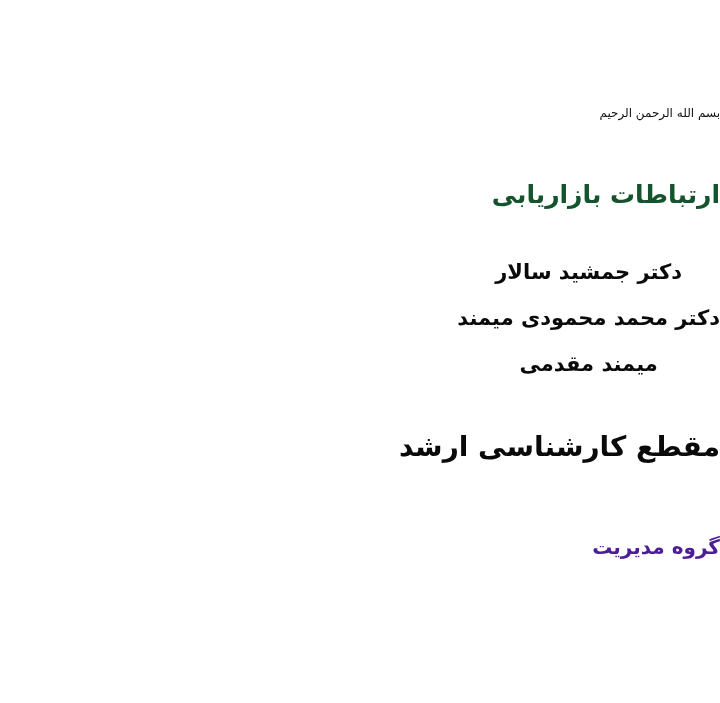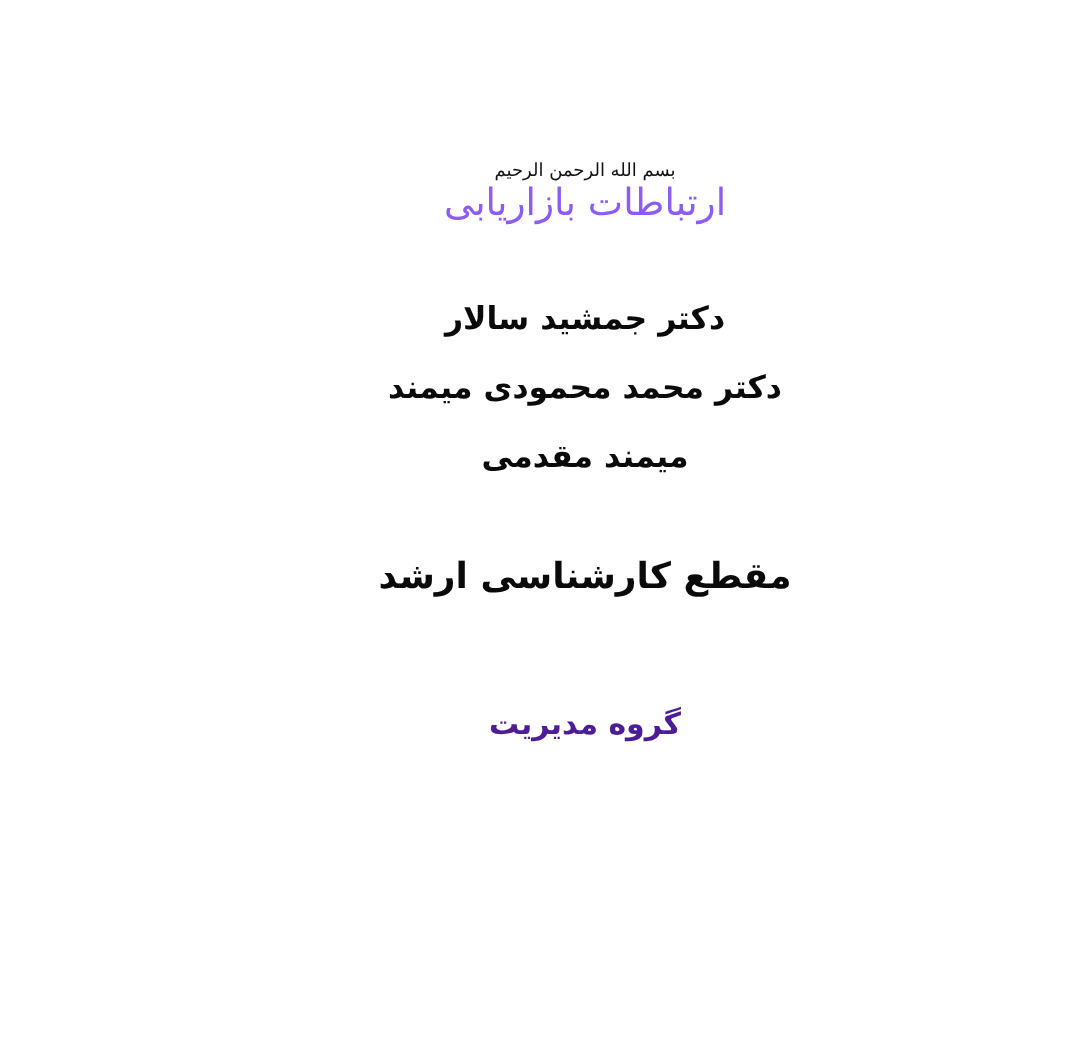--- a/index.html
+++ b/index.html
@@ -15,55 +15,56 @@
     color: #0d0d0d;
     overflow: hidden;
   }
   .page {
     position: relative;
     width: 660px;
     height: 703px;
     box-sizing: border-box;
     display: flex;
     flex-direction: column;
-    align-items: center;
+    align-items: flex-start;
   }
   .basmala {
     margin-top: 106px;
     font-size: 12px;
     line-height: 1.2;
     letter-spacing: 0.2px;
     font-family: "DejaVu Sans", sans-serif;
     text-align: center;
     color: #111111;
   }
   .title {
+    margin-top: 60px;
     font-size: 25px;
-    font-weight: normal;
+    font-weight: bold;
     line-height: 1.2;
     text-align: center;
-    color: #8b5cf6;
+    color: #14532d;
   }
   .authors {
     margin-top: 52px;
     text-align: center;
   }
   .author {
     font-size: 21px;
     font-weight: bold;
     line-height: 1.0;
     margin-bottom: 25px;
     color: #0a0a0a;
   }
   .author:last-child {
     margin-bottom: 0;
   }
   .degree {
     margin-top: 55px;
-    font-size: 24px;
+    font-size: 28px;
     font-weight: bold;
     text-align: center;
     color: #0a0a0a;
   }
   .department {
     margin-top: 72px;
     font-size: 20px;
     font-weight: bold;
     text-align: center;
     color: #4c1d95;

